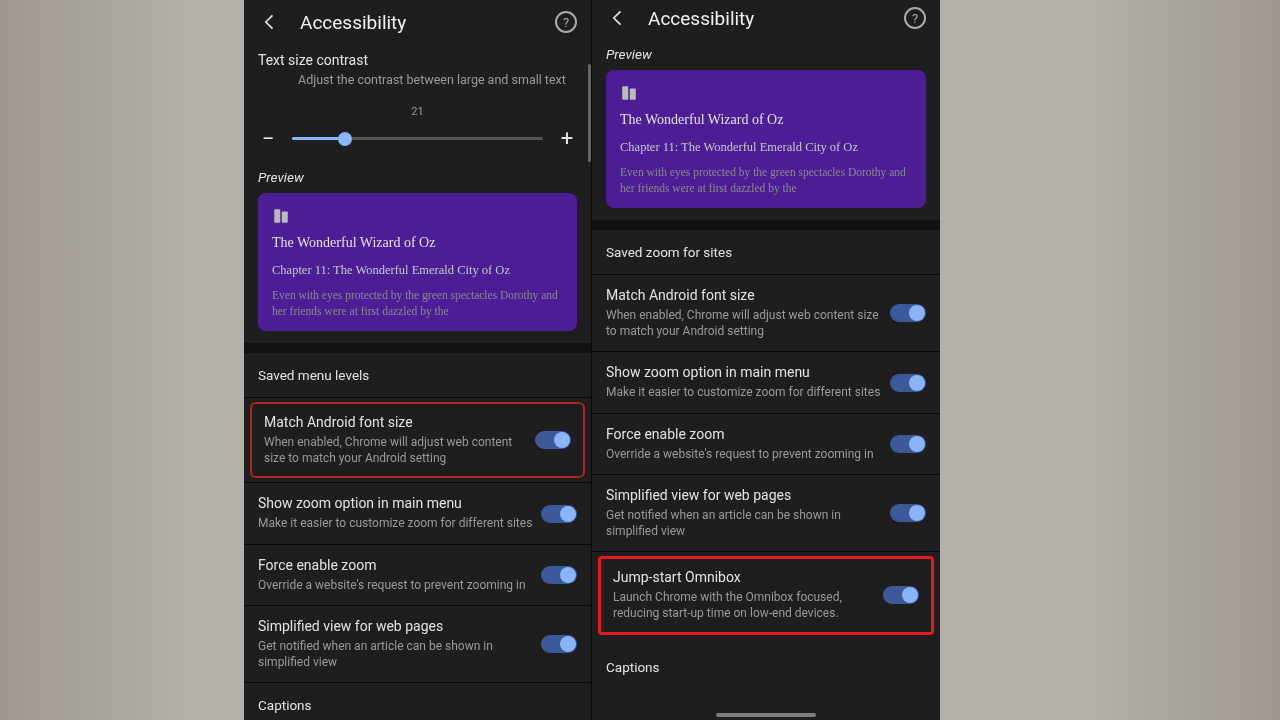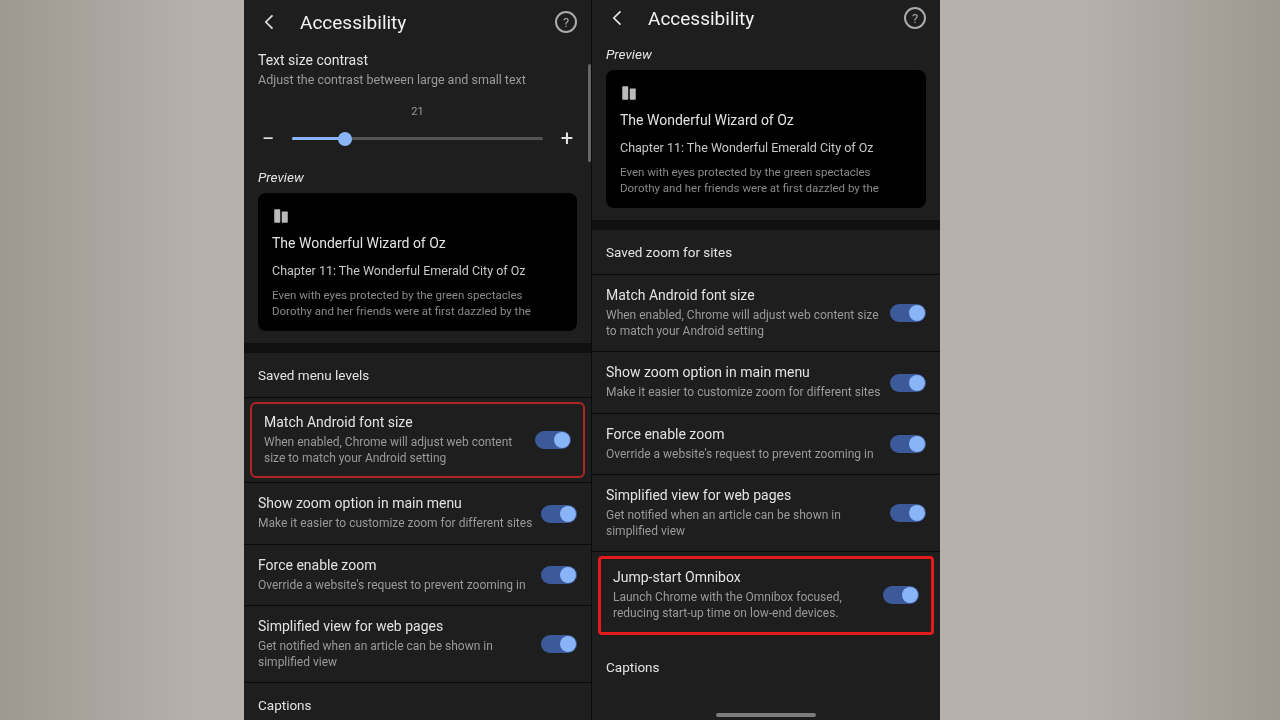--- a/index.html
+++ b/index.html
@@ -13,29 +13,29 @@
   .phone.left { border-right: 1px solid #0a0a0a; }
   .scroll { height: 720px; overflow: hidden; }
   .header { display: flex; align-items: center; padding: 10px 14px 8px; }
   .header.right-h { padding: 6px 14px; }
   .back-arrow { width: 24px; height: 24px; cursor: pointer; display: flex; align-items: center; justify-content: center; }
   .back-arrow svg { width: 20px; height: 20px; }
   .h-title { font-size: 19px; font-weight: 400; margin-left: 18px; flex: 1; color: #f1f1f1; }
   .help { width: 22px; height: 22px; border: 2px solid #aaa; border-radius: 50%; display: flex; align-items: center; justify-content: center; font-size: 13px; color: #aaa; cursor: pointer; }
   .section-pad { padding: 0 14px; }
   .subhead { font-size: 14px; color: #e3e3e3; margin-top: 10px; }
-  .subdesc { font-size: 12.5px; color: #9a9a9a; margin-top: 4px; }
+  .subdesc { font-size: 12.5px; color: #9a9a9a; margin-top: 4px; margin-left: 40px; }
   .slider-val { text-align: center; font-size: 11px; color: #9a9a9a; margin-top: 18px; }
   .slider-row { display: flex; align-items: center; padding: 8px 14px 8px; gap: 14px; }
   .pm { font-size: 22px; color: #e3e3e3; cursor: pointer; width: 20px; text-align: center; }
   .track { flex: 1; height: 3px; background: #555; position: relative; border-radius: 2px; }
   .track .fill { position: absolute; left: 0; top: 0; height: 100%; background: #8ab4f8; border-radius: 2px; }
   .track .thumb { position: absolute; top: 50%; transform: translate(-50%, -50%); width: 14px; height: 14px; background: #8ab4f8; border-radius: 50%; }
   .preview-label { font-size: 13.5px; color: #e3e3e3; padding: 10px 14px 8px; font-style: italic; }
-  .preview-card { margin: 0 14px 12px; background: #000000; border-radius: 8px; padding: 14px 14px 12px; }
+  .preview-card { margin: 0 14px 12px; background: #4c1d95; border-radius: 8px; padding: 14px 14px 12px; font-family: Liberation Serif, serif; }
   .preview-card .book-icon { width: 18px; height: 18px; margin-bottom: 10px; }
   .preview-card .book-icon svg { width: 18px; height: 18px; }
   .preview-title { font-size: 14px; color: #e3e3e3; }
   .preview-chapter { font-size: 12.5px; color: #c8c8c8; margin-top: 12px; }
   .preview-body { font-size: 11.5px; color: #8a8a8a; margin-top: 10px; line-height: 1.35; }
   .gap-bar { height: 10px; background: #111; }
   .list-label { font-size: 13.5px; color: #e3e3e3; padding: 14px 14px; }
   .row-divider { height: 1px; background: #0a0a0a; }
   .setting-row { display: flex; align-items: center; padding: 12px 14px 12px; gap: 1px; }
   .setting-text { flex: 1; }

